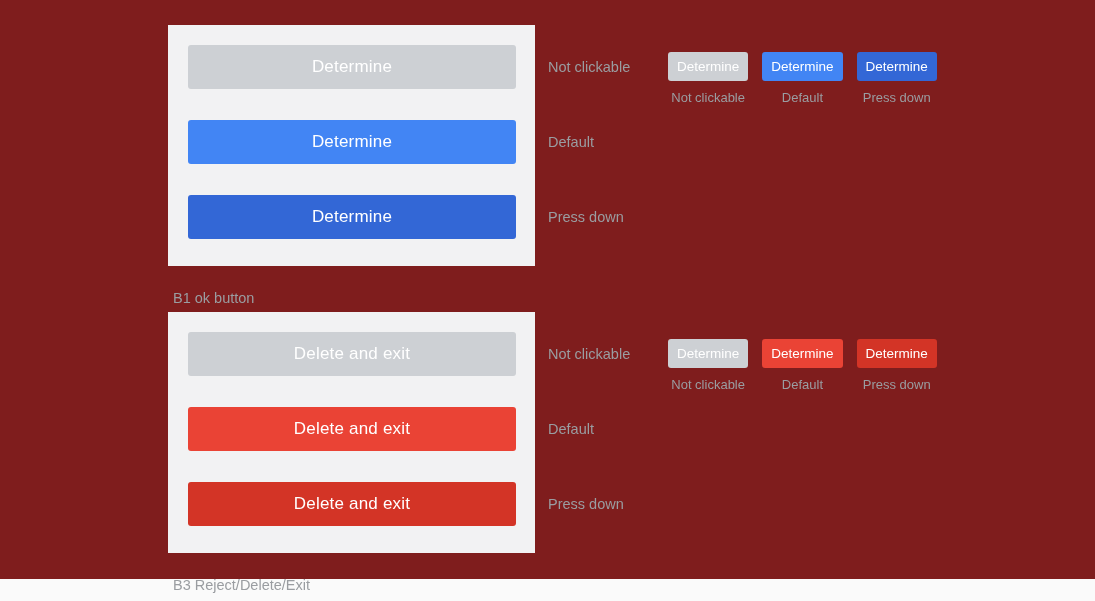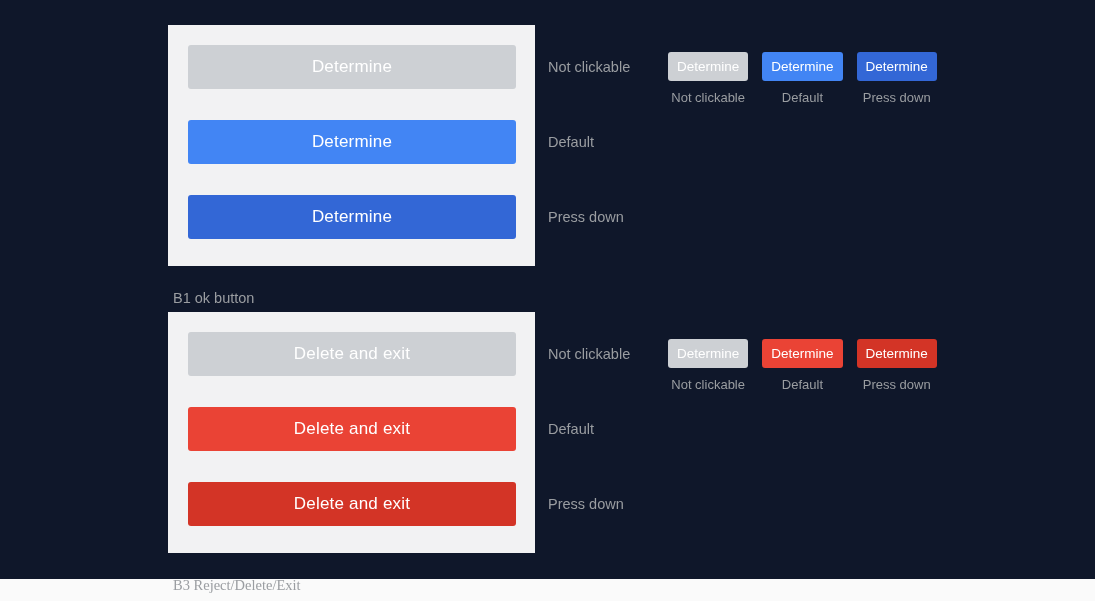--- a/index.html
+++ b/index.html
@@ -9,21 +9,21 @@
     height: 601px;
     background: #fafafa;
     font-family: "Liberation Sans", sans-serif;
     overflow: hidden;
   }
 
   #stage {
     position: relative;
     width: 1095px;
     height: 579px;
-    background: #0f172a;
+    background: #7f1d1d;
   }
 
   
   .group { position: absolute; }
 
   .panel {
     position: absolute;
     left: 0;
     top: 0;
     background: #f2f2f3;
@@ -172,16 +172,16 @@
       <div class="chip-cell">
         <button class="chip state-default" style="background:#ea4335;">Determine</button>
         <div class="chip-label">Default</div>
       </div>
       <div class="chip-cell">
         <button class="chip state-pressed" style="background:#d33426;">Determine</button>
         <div class="chip-label">Press down</div>
       </div>
     </div>
 
-    <div class="caption" style="top:265px;font-family:Liberation Serif, serif;">B3 Reject/Delete/Exit</div>
+    <div class="caption" style="top:265px;">B3 Reject/Delete/Exit</div>
   </div>
 
 </div>
 
 </body></html>

